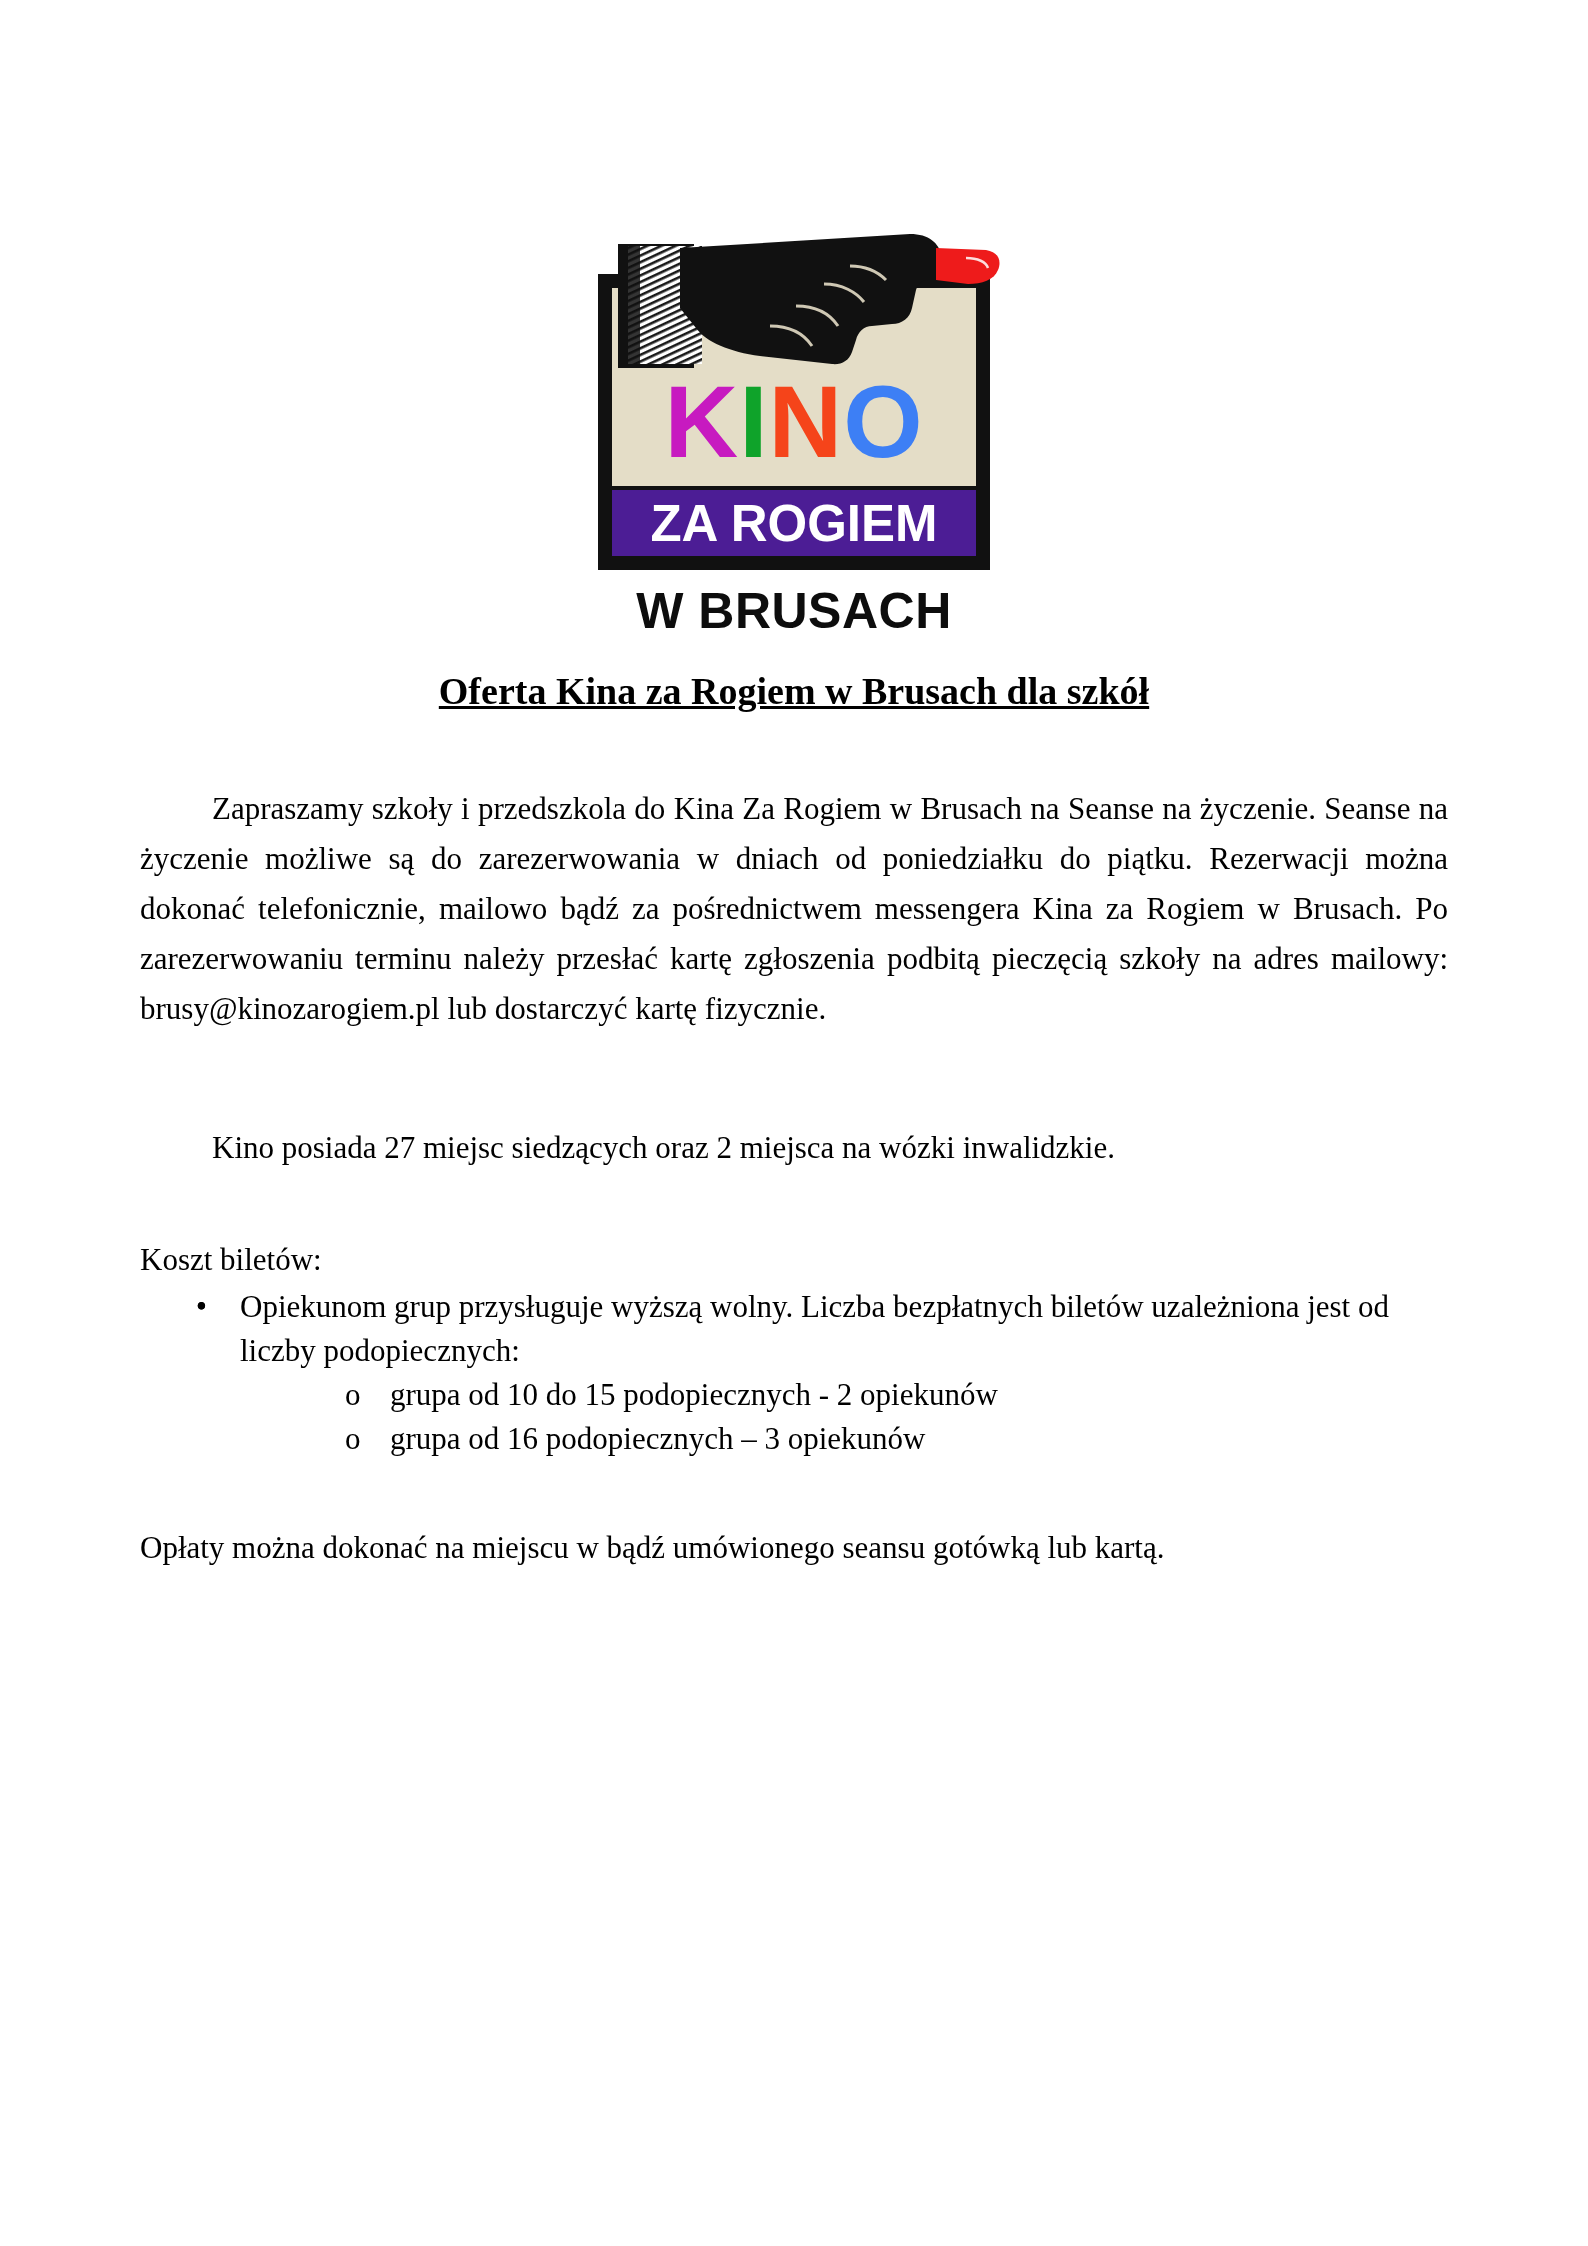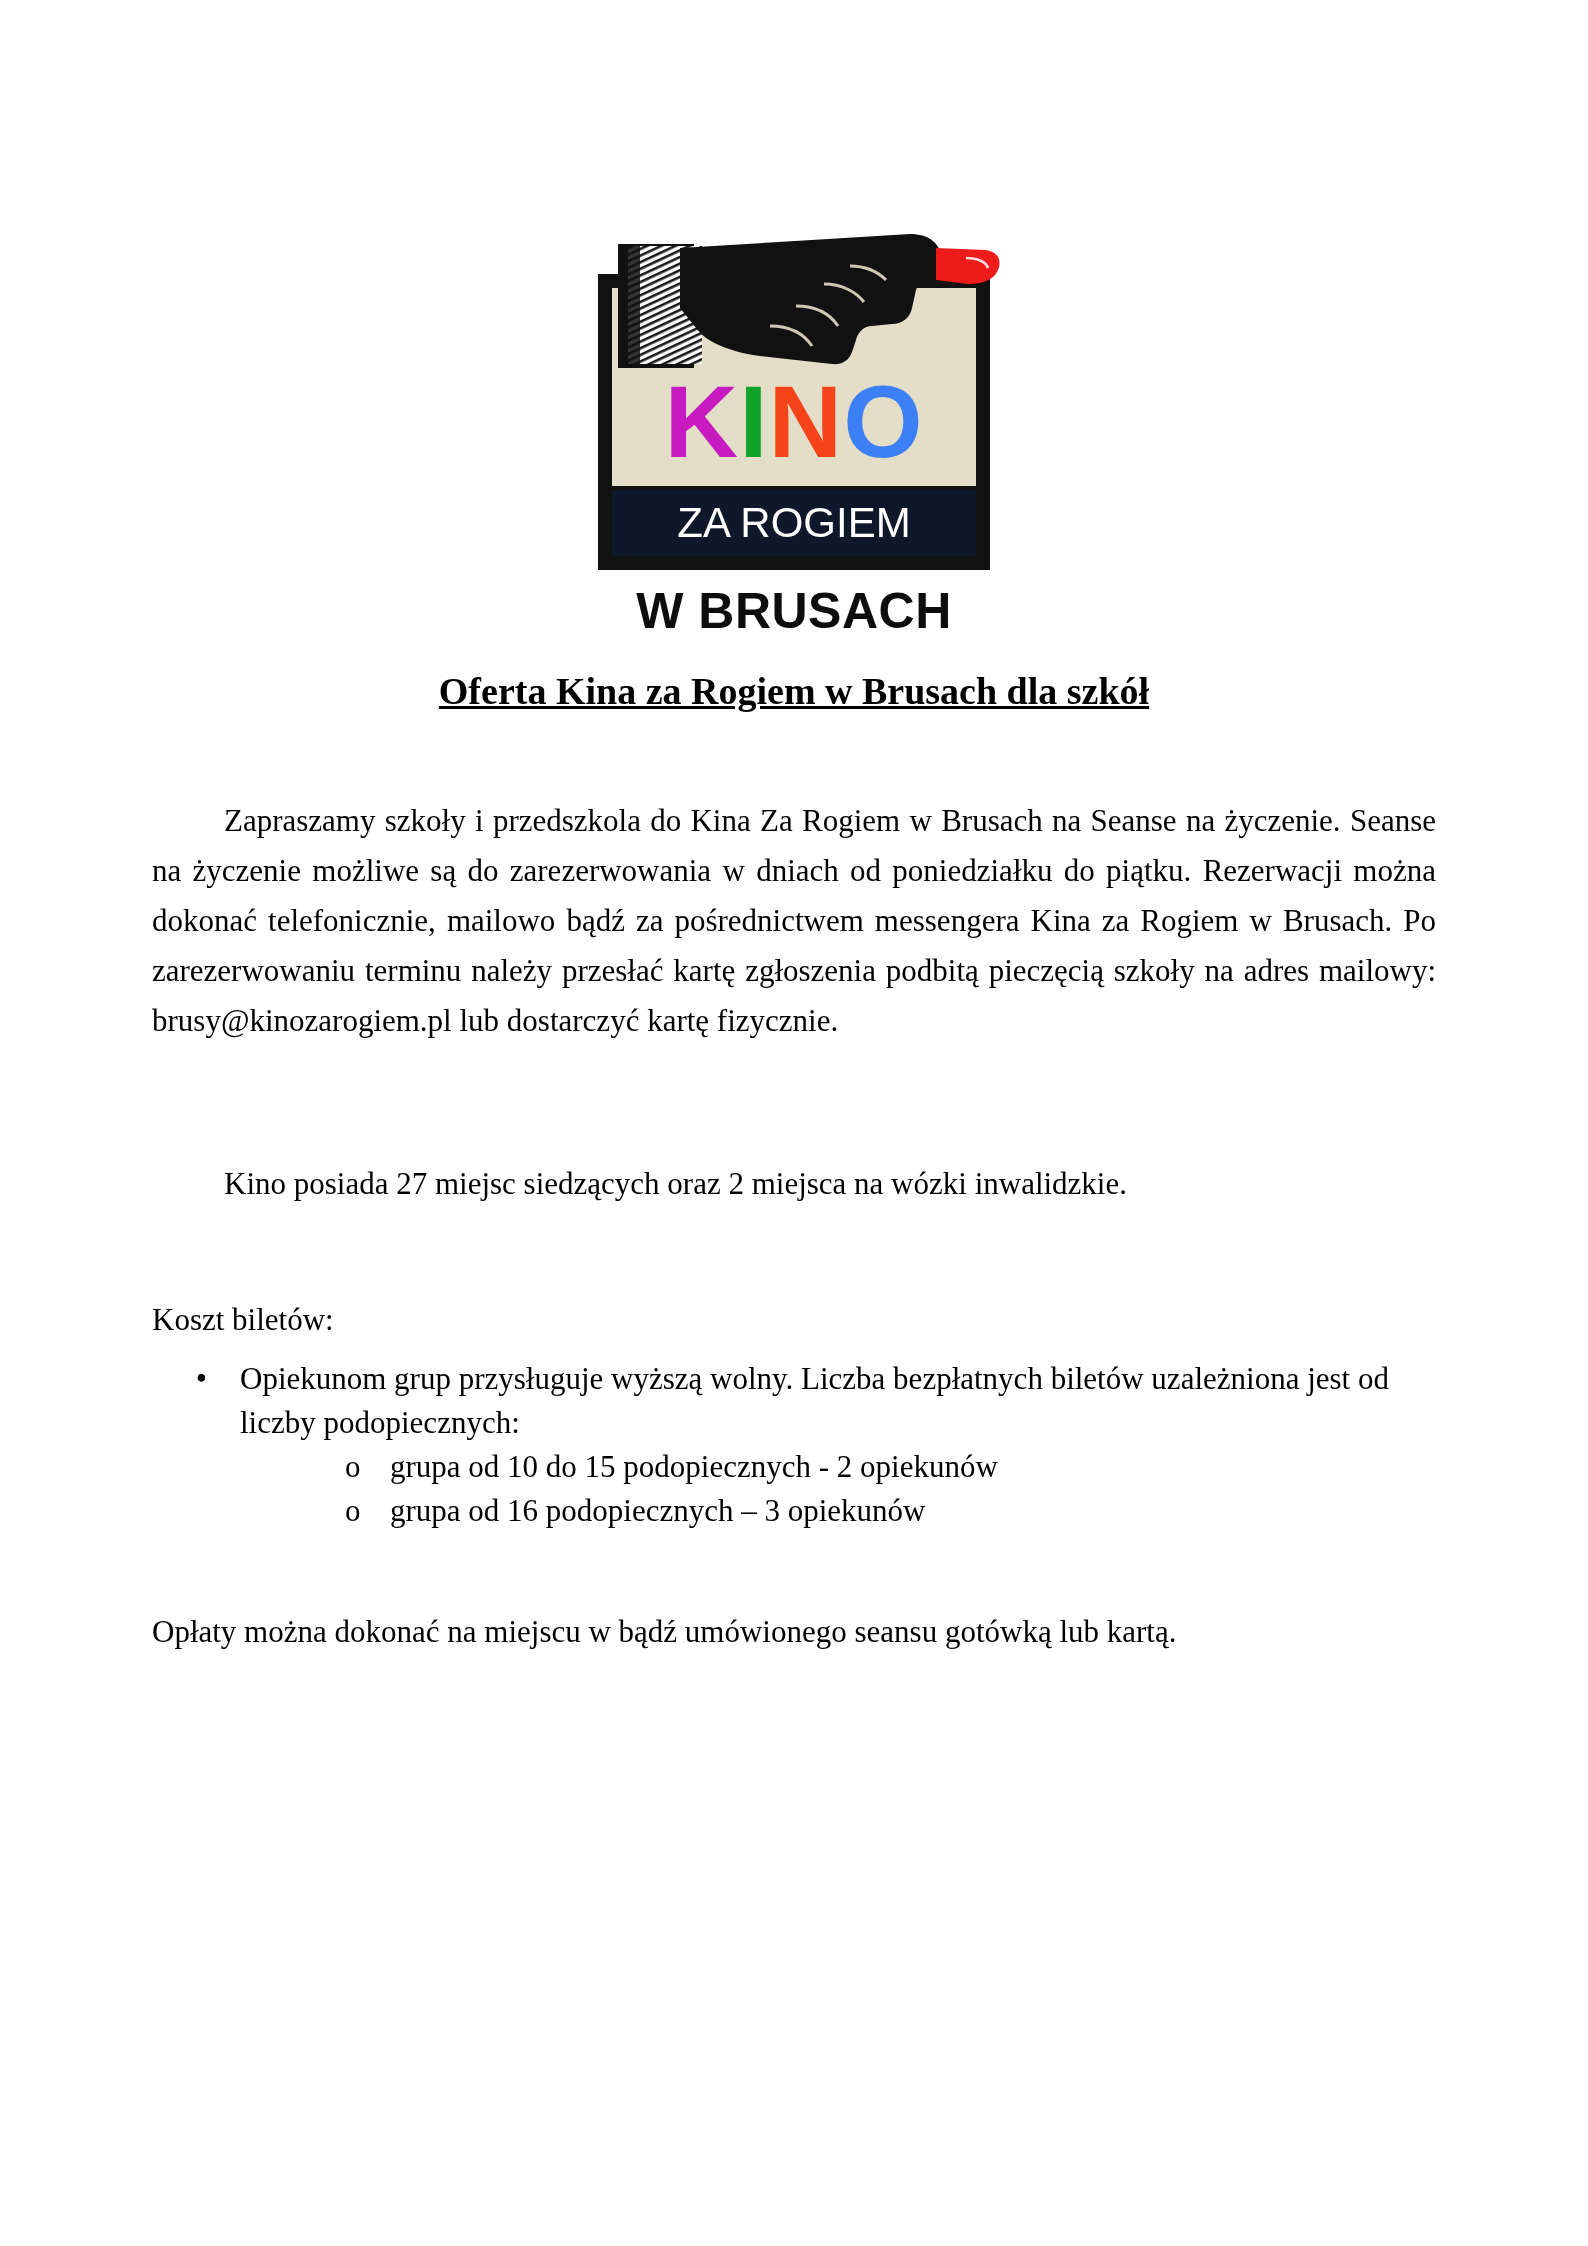--- a/index.html
+++ b/index.html
@@ -80,28 +80,28 @@
   .kino-n { color: #f5441a; }
   .kino-o { color: #3d7ff5; }
 
   
   .za-rogiem {
     position: absolute;
     left: 14px;
     top: 268px;
     width: 364px;
     height: 66px;
-    background: #0f172a;
+    background: #4c1d95;
     color: #ffffff;
     display: flex;
     align-items: center;
     justify-content: center;
     font-family: "Liberation Sans", "DejaVu Sans", sans-serif;
-    font-weight: 400;
-    font-size: 42px;
+    font-weight: 700;
+    font-size: 51px;
     line-height: 1;
     letter-spacing: 0px;
   }
 
   
   .hand {
     position: absolute;
     left: 12px;
     top: 0px;
     width: 392px;
@@ -134,21 +134,21 @@
     text-align: center;
     margin: 0 0 0 0;
     text-decoration: underline;
   }
 
   .para {
     font-size: 31px;
     line-height: 1.62;
     text-align: justify;
     text-justify: inter-word;
-    margin: 12px;
+    margin: 0;
   }
 
   .para.indent { text-indent: 72px; }
   .para.left   { text-align: left; }
 
   .gap-after-title { height: 68px; }
   .gap-md  { height: 44px; }
   .gap-lg  { height: 62px; }
 
   

